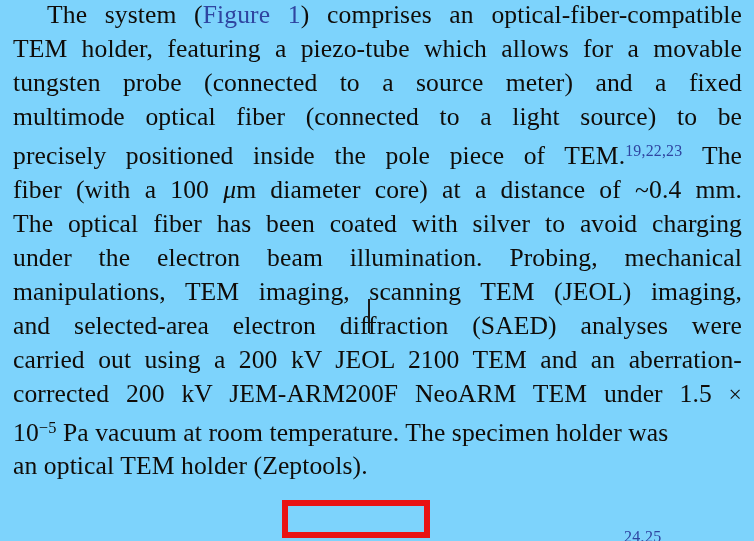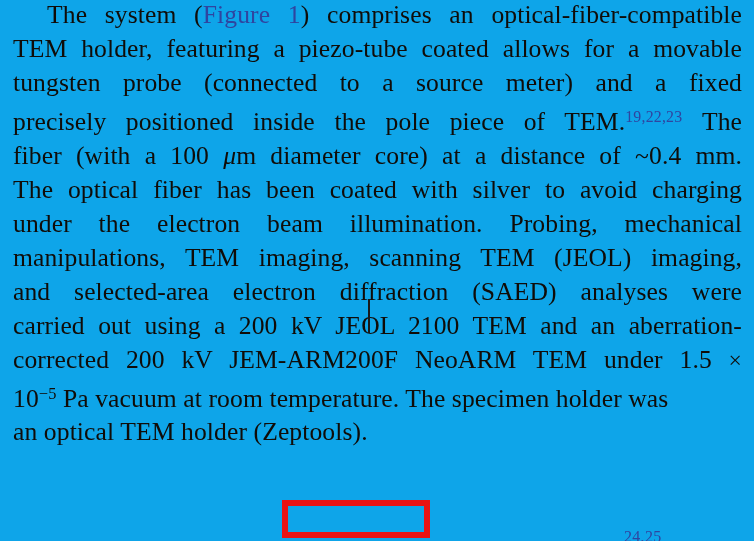--- a/index.html
+++ b/index.html
@@ -13,21 +13,21 @@
     height: 541px;
     overflow: hidden;
     font-family: "Liberation Serif", "DejaVu Serif", serif;
     color: #100c08;
   }
 
   #page {
     position: relative;
     width: 754px;
     height: 541px;
-    background: #0ea5e9;
+    background: #7dd3fc;
   }
 
   
   .paragraph {
     position: absolute;
     left: 13px;
     top: -2px;
     width: 729px;
     font-size: 25.6px;
     line-height: 34px;
@@ -110,24 +110,25 @@
 </style>
 </head>
 <body>
 
 <div id="page">
 
   <div class="paragraph">
 
     <span class="line just"><span class="indent"></span><span>The system (</span><span class="link">Figure 1</span><span>) comprises an optical-fiber-compatible</span></span>
 
-    <span class="line just"><span>TEM holder, featuring a piezo-tube coated allows for a movable</span></span>
+    <span class="line just"><span>TEM holder, featuring a piezo-tube which allows for a movable</span></span>
 
     <span class="line just"><span>tungsten probe (connected to a source meter) and a fixed</span></span>
 
+    <span class="line just"><span>multimode optical fiber (connected to a light source) to be</span></span>
 
     <span class="line just"><span>precisely positioned inside the pole piece of TEM.</span><sup class="cite">19,22,23</sup><span>&nbsp;</span><span>The</span></span>
 
 
 
     <span class="line just"><span>fiber (with a 100 </span><span class="mu">μ</span><span>m diameter core) at a distance of ~0.4 mm.</span></span>
 
     <span class="line just"><span>The optical fiber has been coated with silver to avoid charging</span></span>
 
     <span class="line just"><span>under the electron beam illu</span><span>mination. Probing, mechanical</span></span>

